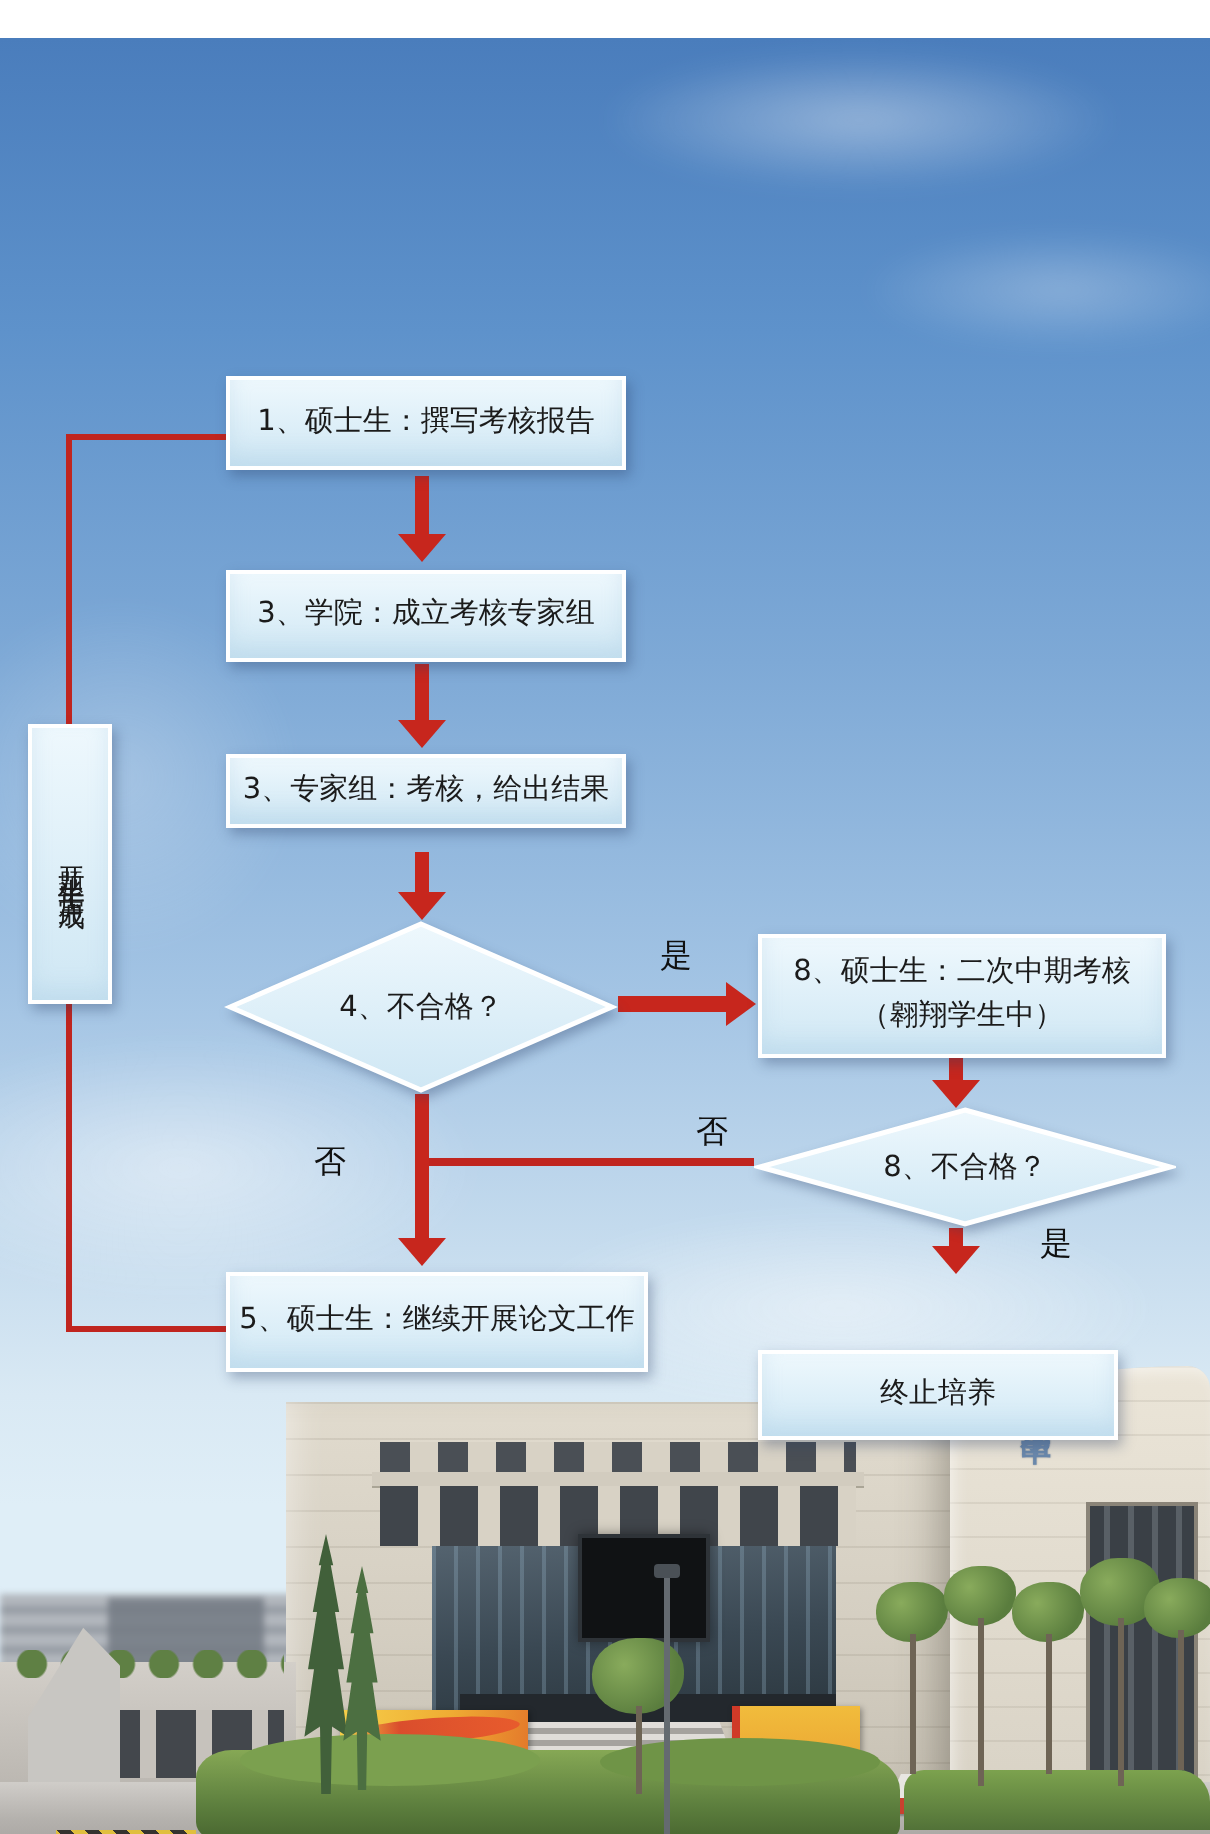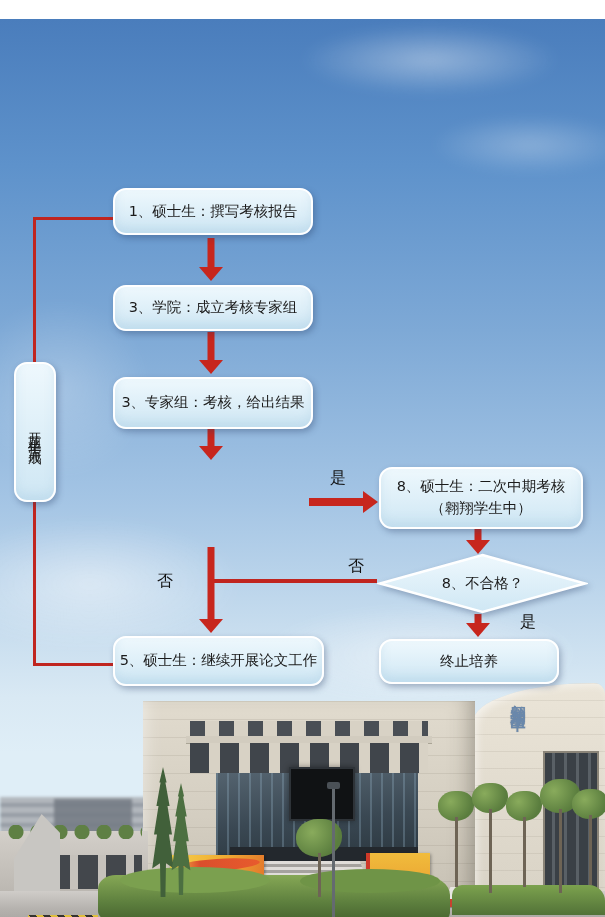--- a/index.html
+++ b/index.html
@@ -87,21 +87,21 @@
     background:radial-gradient(circle at 35% 35%, #89ab5c, #5a7d3e 70%); }
   .trunk { position:absolute; left:17px; top:26px; width:3px; height:70px; background:#6e6455; }
   .lamp-pole { position:absolute; left:332px; top:108px; width:3px; height:140px; background:#646a70; }
   .lamp-head { position:absolute; left:327px; top:103px; width:13px; height:7px; background:#4a5056; border-radius:2px; }
 
   
   .title { position:absolute; left:0; top:44px; width:100%; padding-left:38px; text-align:center;
     font-size:38px; font-weight:bold; color:#0c0c0c; letter-spacing:2px; }
   .rline { position:absolute; background:#c0251f; }
   .box { position:absolute; display:flex; align-items:center; justify-content:center; 
-    background:linear-gradient(180deg,#eef8fd,#cfe7f4); border:2px solid #ffffff; border-radius:13px;
+    background:linear-gradient(180deg,#eef8fd,#cfe7f4); border:2px solid #ffffff; border-radius:0;
     box-shadow:2px 3px 6px rgba(40,60,100,.35), inset 0 -6px 10px rgba(150,190,220,.25);
     font-size:14.5px; color:#1b1b1b; line-height:1.5; }
   .vnote { position:absolute; left:14px; top:343px; width:42px; height:140px;
     writing-mode:vertical-rl; text-orientation:upright; letter-spacing:3px; font-size:13.5px; }
   .diamond { position:absolute; }
   .diamond svg { position:absolute; left:0; top:0; width:100%; height:100%;
     filter:drop-shadow(2px 3px 3px rgba(40,60,100,.35)); }
   .dlabel { position:absolute; left:0; top:0; width:100%; height:100%; display:flex;
     align-items:center; justify-content:center; font-size:14.5px; color:#1b1b1b; }
   .arrow-down { position:absolute; }
@@ -236,28 +236,34 @@
       <i class="stem"></i>
       <i class="head"></i>
     </div>
   <div class="arrow-down" style="left:465px;top:595px;width:26px;height:23px">
       <i class="stem"></i>
       <i class="head"></i>
     </div>
 
   <div class="box" style="left:113px;top:169px;width:200px;height:47px">1、硕士生：撰写考核报告</div>
   <div class="box" style="left:113px;top:266px;width:200px;height:46px">3、学院：成立考核专家组</div>
-  <div class="box" style="left:113px;top:358px;width:200px;height:52px">3、专家组：考核，给出结果</div>
+  <div class="box" style="left:113px;top:358px;width:200px;height:37px">3、专家组：考核，给出结果</div>
   <div class="box" style="left:379px;top:448px;width:204px;height:62px;flex-direction:column">
     <div>8、硕士生：二次中期考核</div>
     <div>（翱翔学生中）</div>
   </div>
   <div class="box" style="left:113px;top:617px;width:211px;height:50px">5、硕士生：继续开展论文工作</div>
-  <div class="box" style="left:379px;top:620px;width:180px;height:45px">终止培养</div>
-
+  <div class="box" style="left:379px;top:656px;width:180px;height:45px">终止培养</div>
+
+  <div class="diamond" style="left:112px;top:441px;width:197px;height:87px">
+    <svg viewBox="0 0 197 87" preserveAspectRatio="none">
+      <polygon points="98.5,2 194,43.5 98.5,85 3,43.5" fill="url(#diagfill)" stroke="#ffffff" stroke-width="2.5"></polygon>
+    </svg>
+    <span class="dlabel">4、不合格？</span>
+  </div>
   <div class="diamond" style="left:377px;top:534px;width:211px;height:61px">
     <svg viewBox="0 0 211 61" preserveAspectRatio="none">
       <polygon points="105.5,2 208,30.5 105.5,59 3,30.5" fill="url(#diagfill)" stroke="#ffffff" stroke-width="2.5"></polygon>
     </svg>
     <span class="dlabel">8、不合格？</span>
   </div>
 
   <span class="elabel" style="left:330px;top:449px">是</span>
   <span class="elabel" style="left:157px;top:552px">否</span>
   <span class="elabel" style="left:348px;top:537px">否</span>

